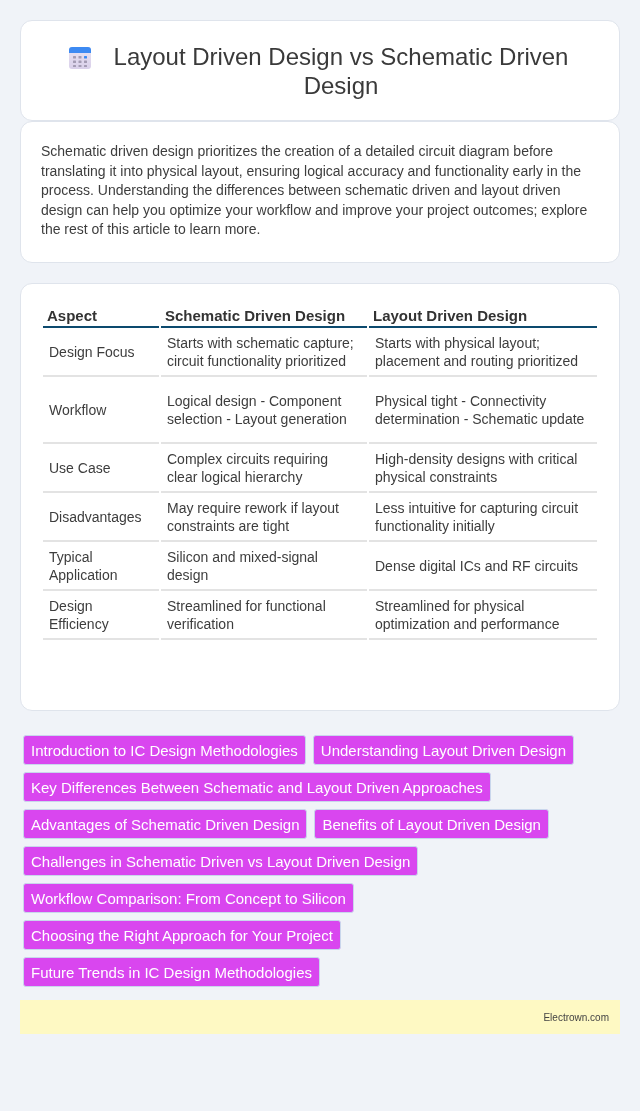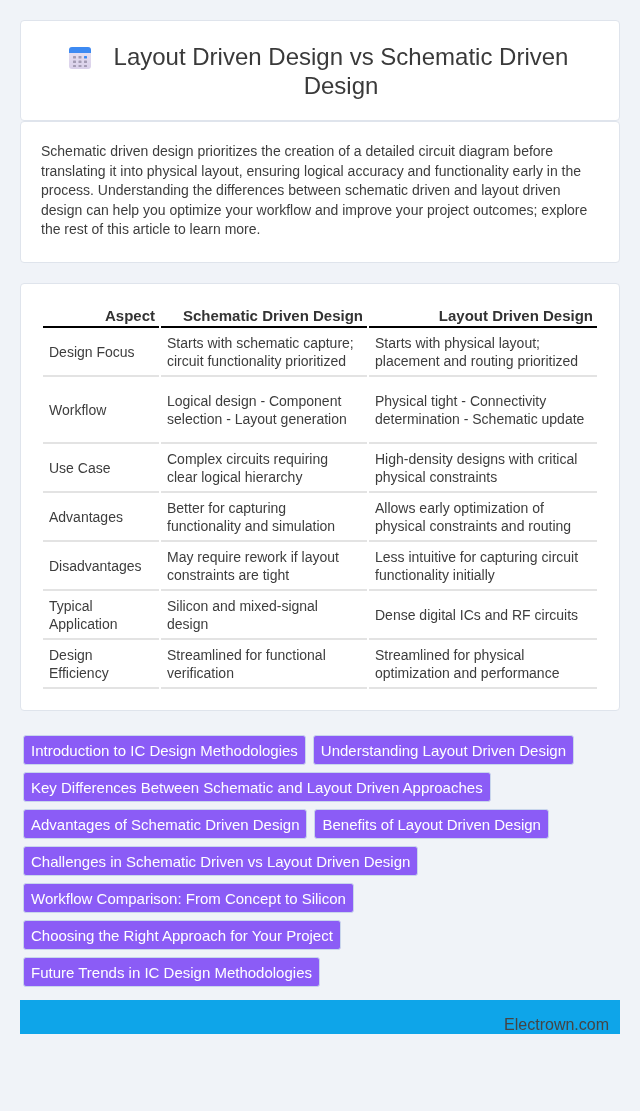--- a/index.html
+++ b/index.html
@@ -7,21 +7,21 @@
       width: 640px;
       background: #f0f3f8;
       font-family: "Liberation Sans", "DejaVu Sans", sans-serif;
       color: #333;
     }
     body { padding: 20px 20px 0 20px; min-height: 1111px; }
 
     .card {
       background: #ffffff;
       border: 1px solid #dfe4ec;
-      border-radius: 4px;
+      border-radius: 12px;
     }
 
     
     .title-card {
       height: 101px;
       display: flex;
       align-items: center;
       justify-content: center;
       padding: 0 40px;
       position: relative;
@@ -67,23 +67,23 @@
       width: 100%;
       border-collapse: separate;
       border-spacing: 2px 0;
       font-size: 14px;
       color: #3d3d3d;
     }
     table.compare th {
       font-weight: bold;
       font-size: 15px;
       color: #333;
-      text-align: right;
+      text-align: left;
       padding: 3px 4px 2px 4px;
-      border-bottom: 2px solid #000000;
+      border-bottom: 2px solid #0c4a6e;
       height: 24px;
       margin-top: 28px;
     }
     table.compare td {
       padding: 4px 6px;
       border-bottom: 2px solid #e3e3e3;
       line-height: 18px;
       vertical-align: middle;
       height: 49px;
     }
@@ -94,42 +94,42 @@
     
     .tags {
       margin-top: 20px;
       display: flex;
       flex-wrap: wrap;
       gap: 7px 7px;
       padding: 4px 3px 0 3px;
     }
     .tag {
       display: inline-block;
-      background: #8b5cf6;
+      background: #d946ef;
       color: #ffffff;
       font-size: 15px;
       line-height: 18px;
       padding: 6px 7px 6px 7px;
       border: 1px solid #c9d6ec;
       border-radius: 3px;
       height: 30px;
       white-space: nowrap;
       cursor: pointer;
     }
 
     
     .footer {
       margin-top: 13px;
-      background: #0ea5e9;
+      background: #fef9c3;
       height: 34px;
       display: flex;
-      align-items: flex-end;
+      align-items: center;
       justify-content: flex-end;
       padding-right: 11px;
-      font-size: 16px;
+      font-size: 10px;
       color: #444;
     }
   </style>
 </head>
 <body>
 
 <div class="card title-card">
   <div class="title-wrap">
     <span class="title-icon">
       <svg width="22" height="24" viewBox="0 0 22 24">
@@ -181,25 +181,20 @@
         <td class="aspect">Workflow</td>
         <td class="schem">Logical design - Component selection - Layout generation</td>
         <td>Physical tight - Connectivity determination - Schematic update</td>
       </tr>
       <tr>
         <td class="aspect">Use Case</td>
         <td class="schem">Complex circuits requiring clear logical hierarchy</td>
         <td>High-density designs with critical physical constraints</td>
       </tr>
       <tr>
-        <td class="aspect">Advantages</td>
-        <td class="schem">Better for capturing functionality and simulation</td>
-        <td>Allows early optimization of physical constraints and routing</td>
-      </tr>
-      <tr>
         <td class="aspect">Disadvantages</td>
         <td class="schem">May require rework if layout constraints are tight</td>
         <td>Less intuitive for capturing circuit functionality initially</td>
       </tr>
       <tr>
         <td class="aspect">Typical Application</td>
         <td class="schem">Silicon and mixed-signal design</td>
         <td>Dense digital ICs and RF circuits</td>
       </tr>
       <tr>

